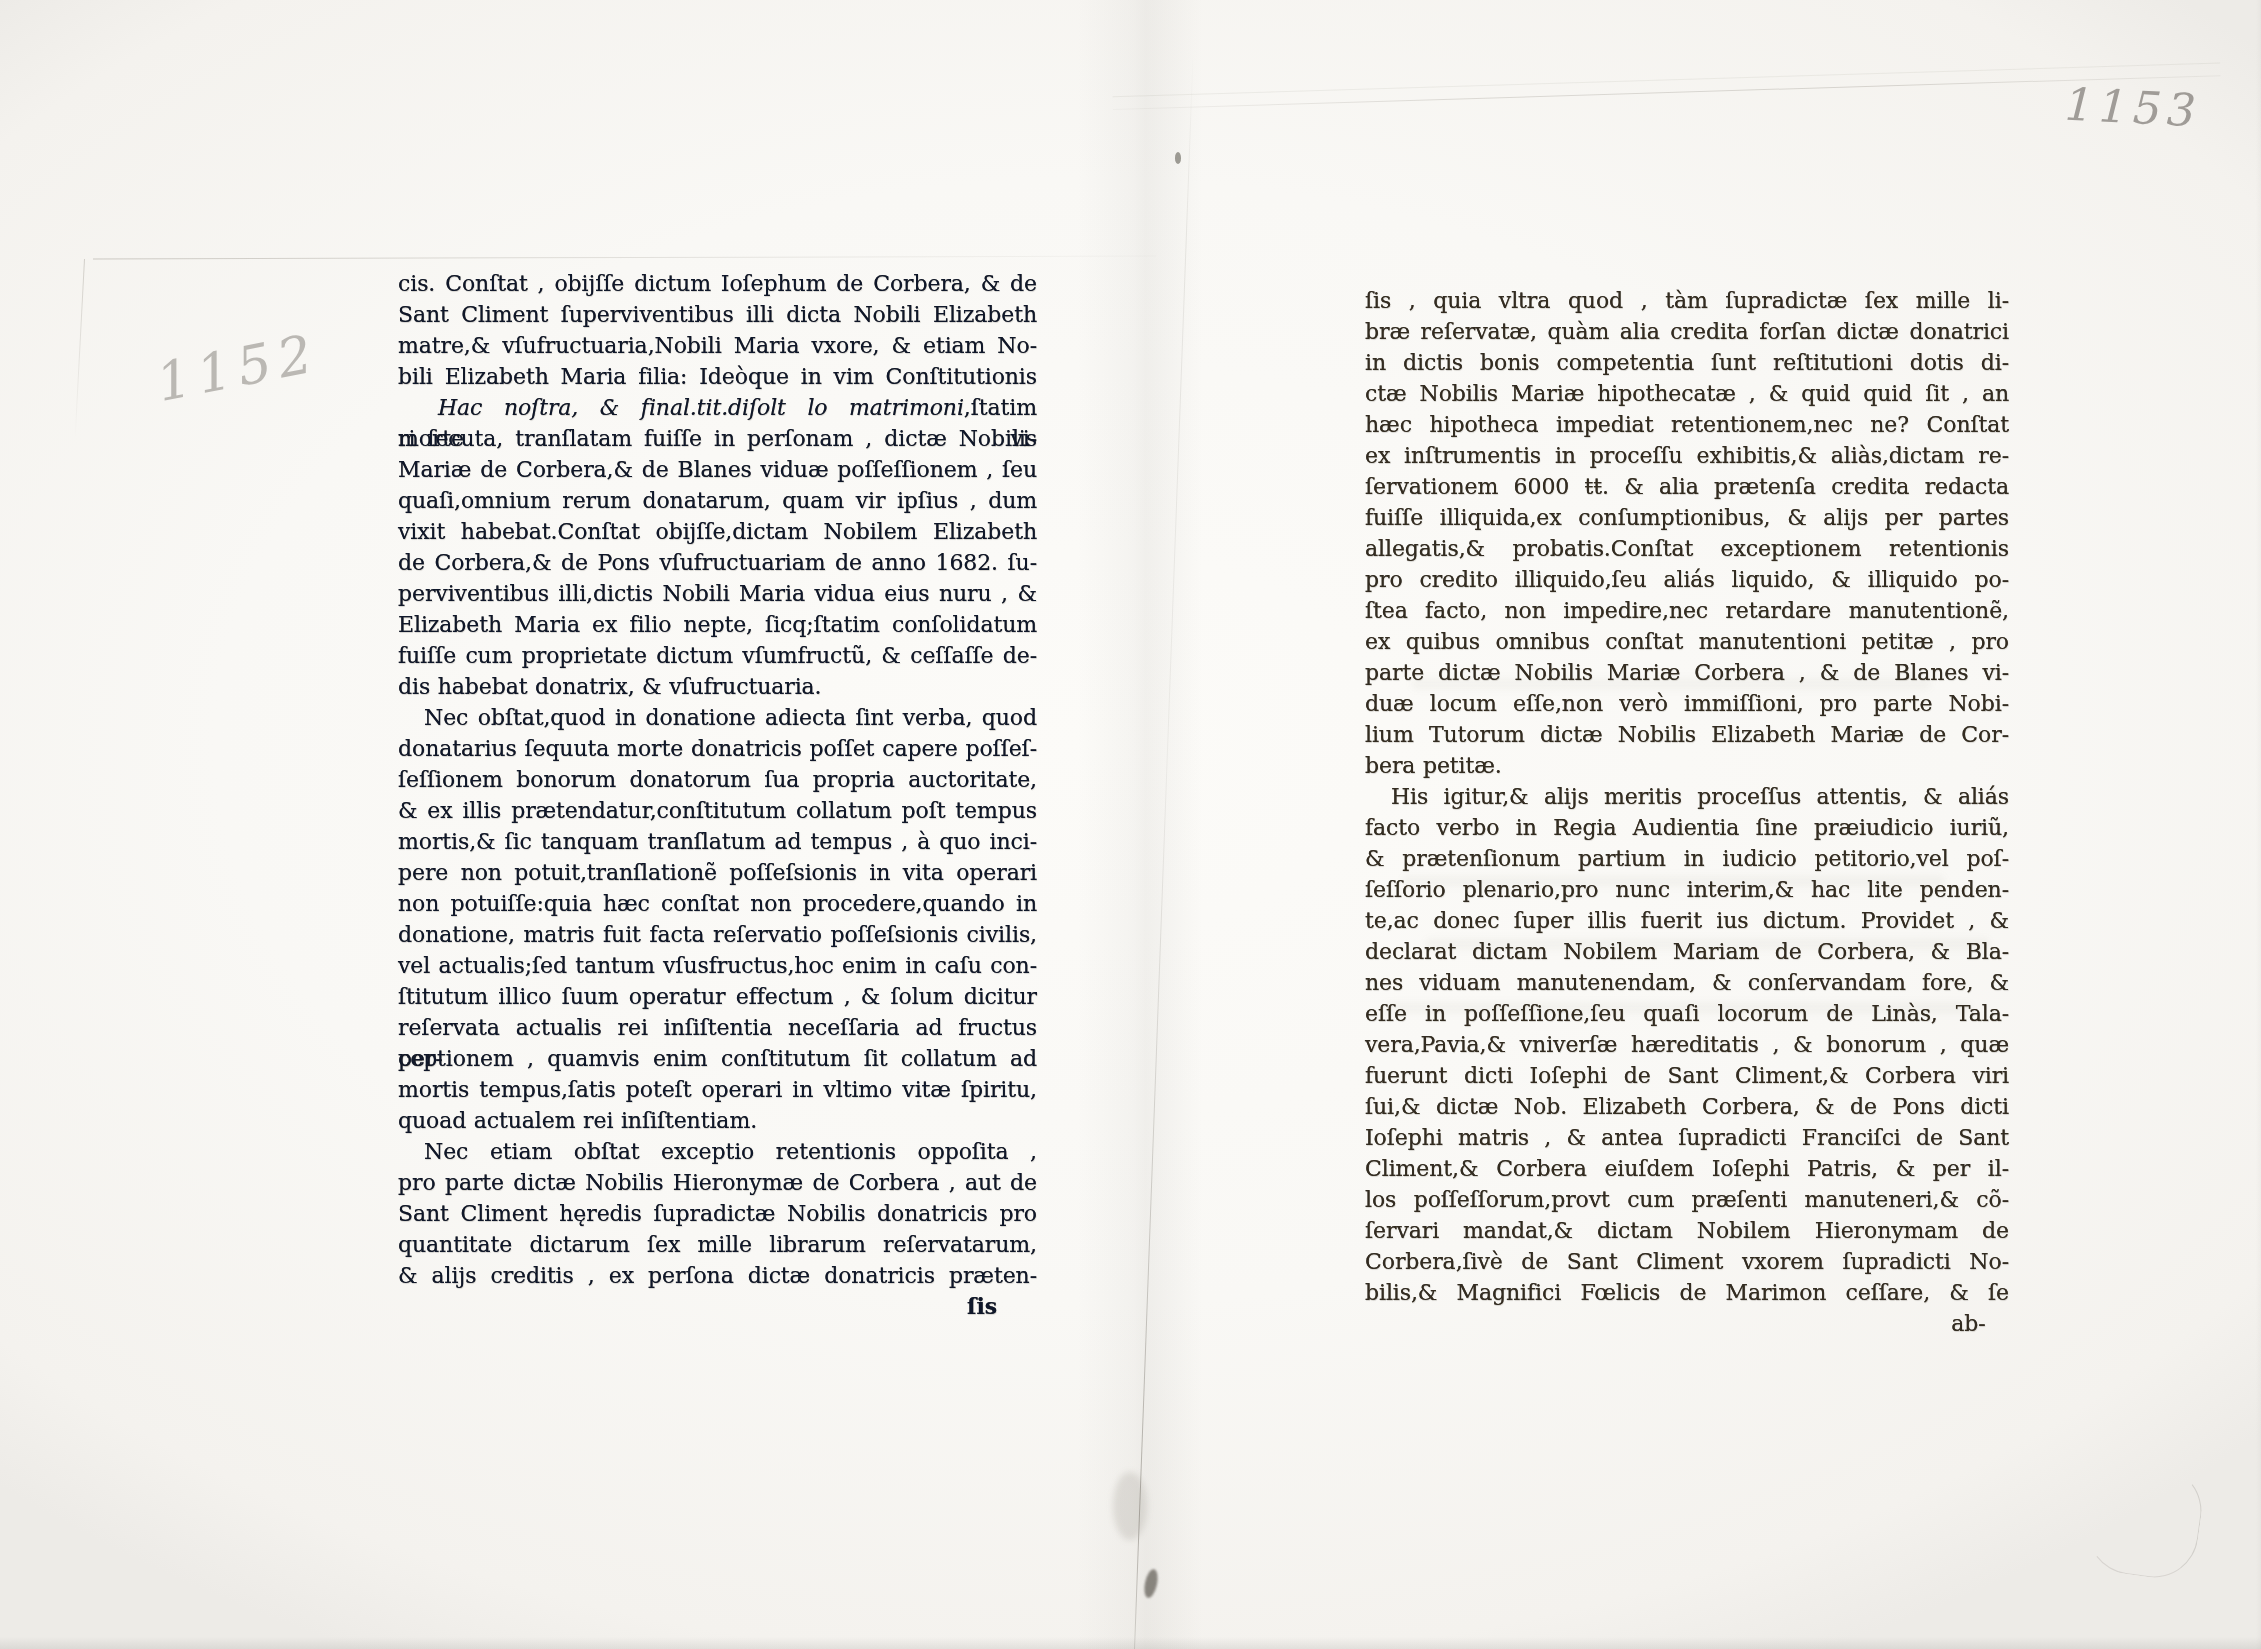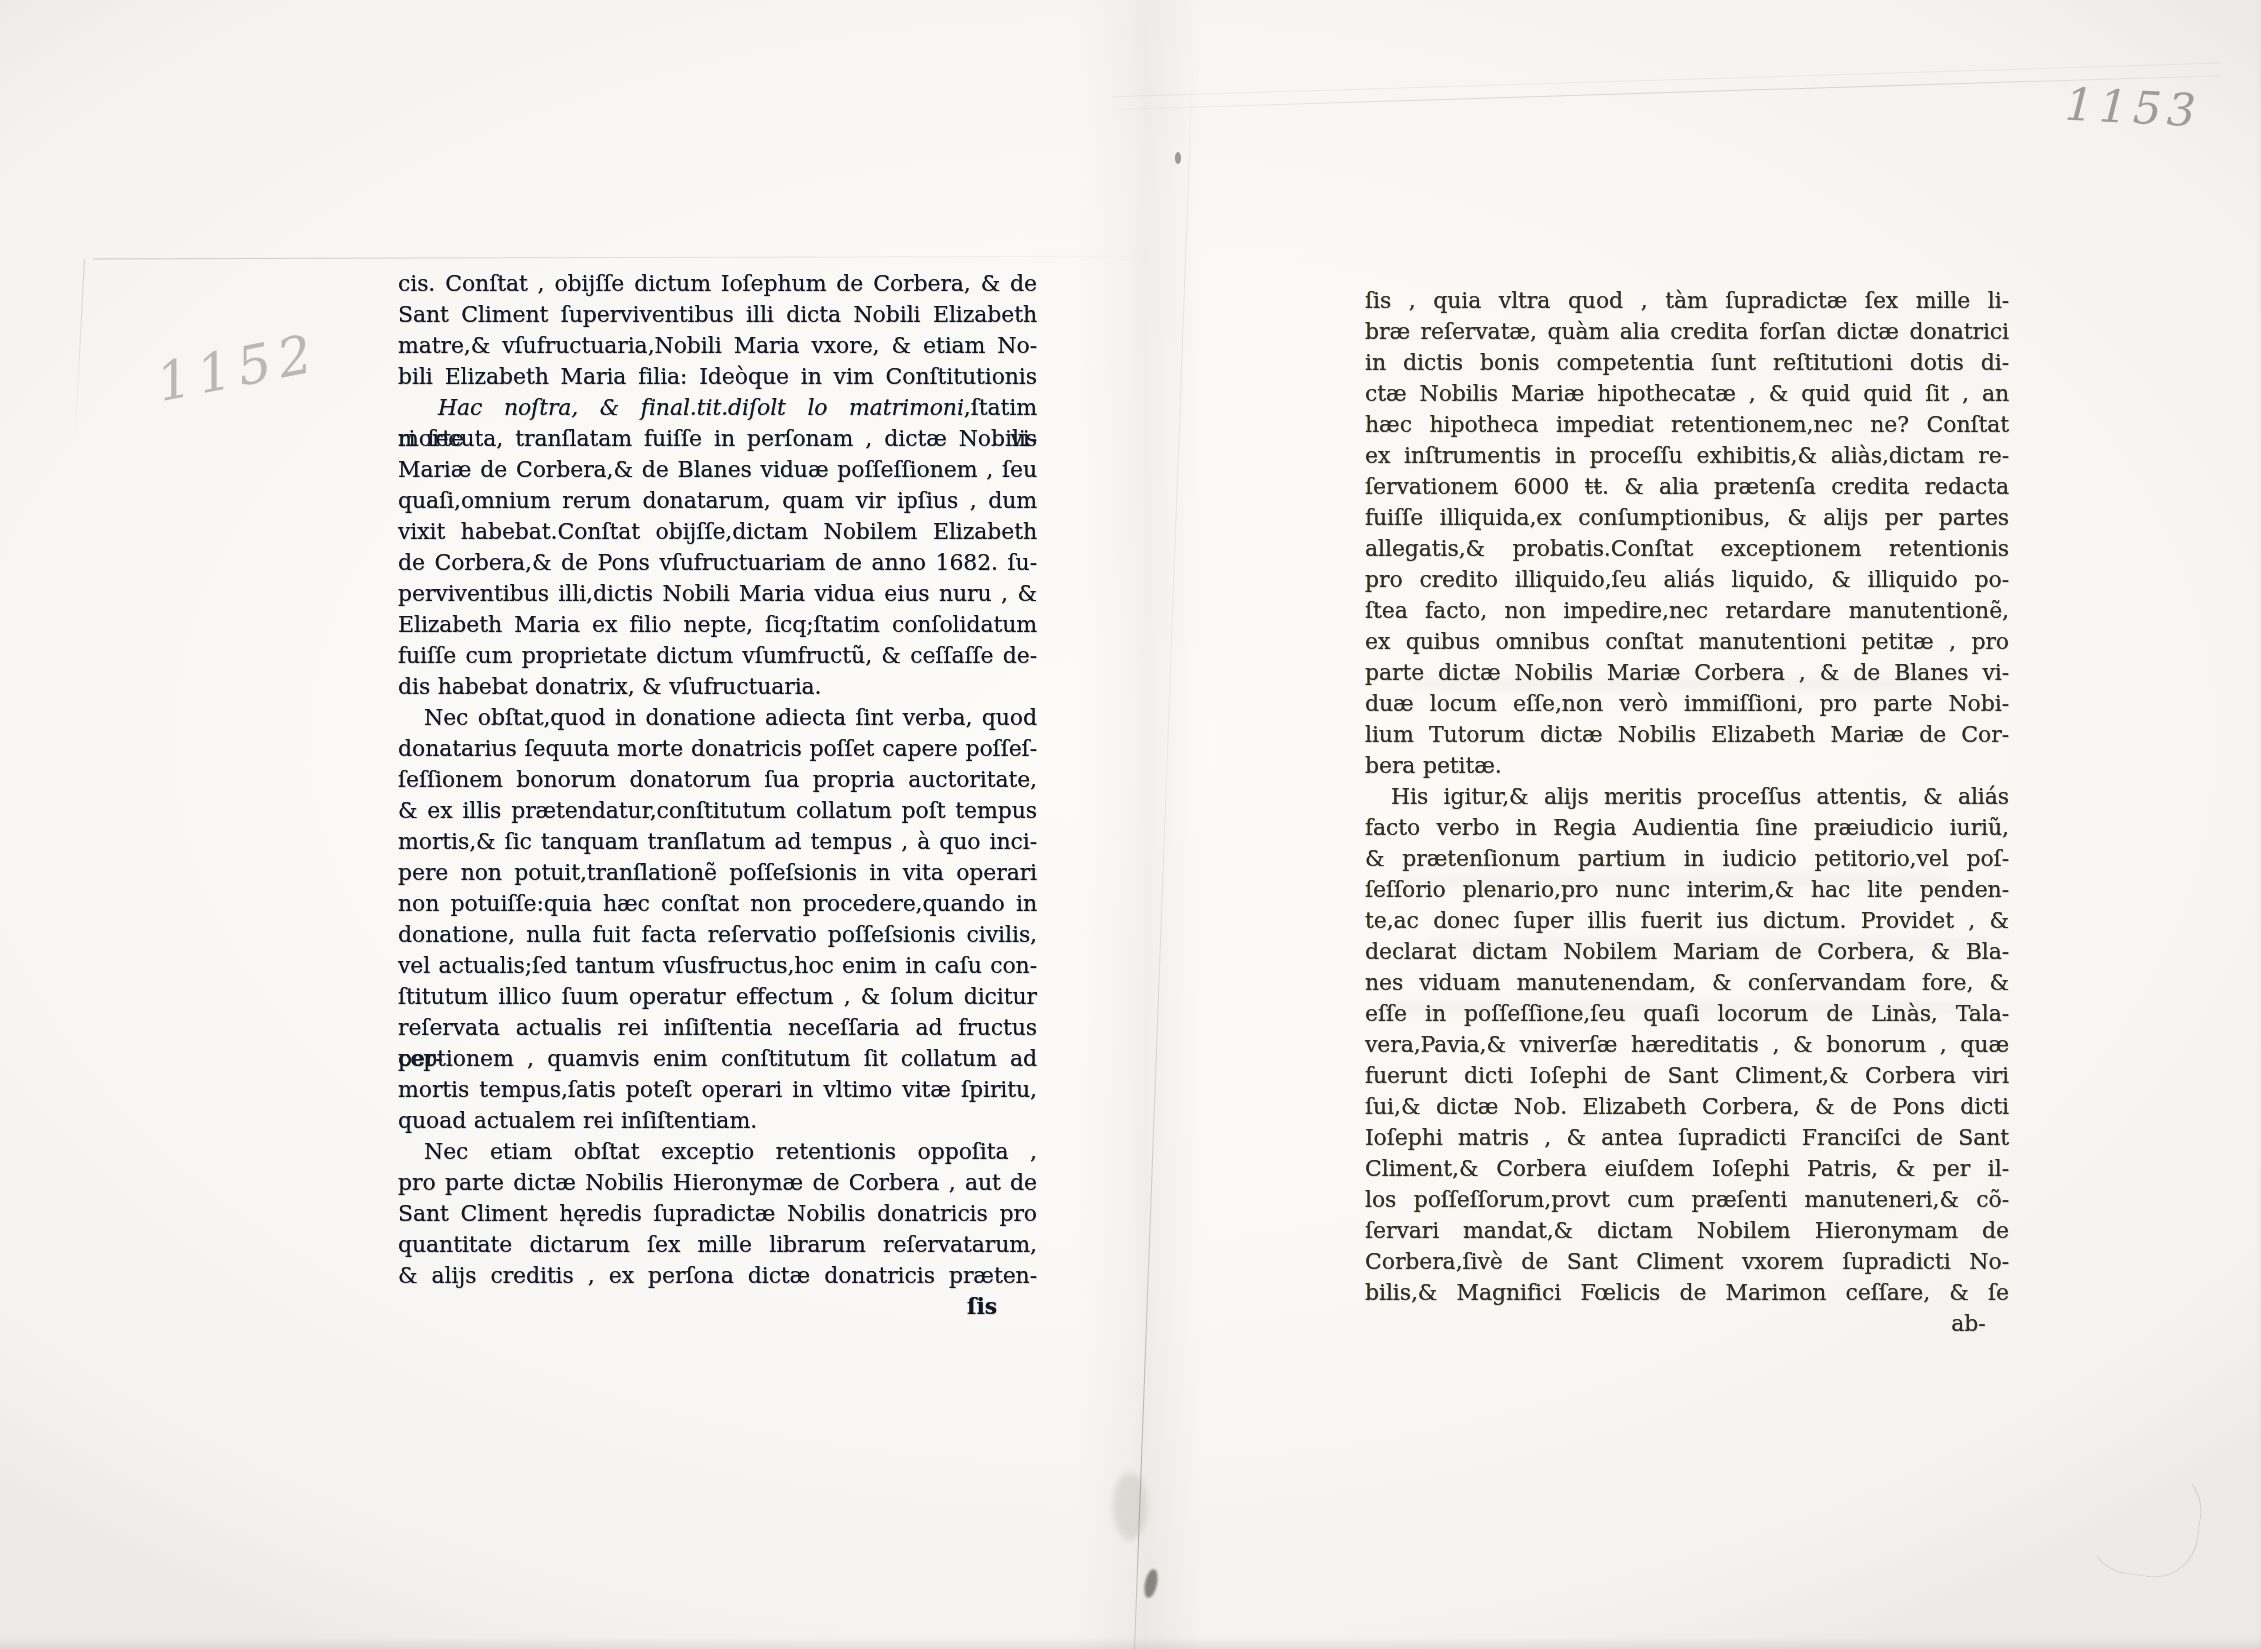--- a/index.html
+++ b/index.html
@@ -102,21 +102,21 @@
         <div class="line"><span>Elizabeth Maria ex filio nepte, ſicq;ſtatim conſolidatum</span></div>
         <div class="line"><span>fuiſſe cum proprietate dictum vſumfructũ, &amp; ceſſaſſe de-</span></div>
         <div class="line end"><span>dis habebat donatrix, &amp; vſufructuaria.</span></div>
         <div class="line ind"><span>Nec obſtat,quod in donatione adiecta ſint verba, quod</span></div>
         <div class="line"><span>donatarius ſequuta morte donatricis poſſet capere poſſeſ-</span></div>
         <div class="line"><span>ſeſſionem bonorum donatorum ſua propria auctoritate,</span></div>
         <div class="line"><span>&amp; ex illis prætendatur,conſtitutum collatum poſt tempus</span></div>
         <div class="line"><span>mortis,&amp; ſic tanquam tranſlatum ad tempus , à quo inci-</span></div>
         <div class="line"><span>pere non potuit,tranſlationẽ poſſeſsionis in vita operari</span></div>
         <div class="line"><span>non potuiſſe:quia hæc conſtat non procedere,quando in</span></div>
-        <div class="line"><span>donatione, nulla fuit facta reſervatio poſſeſsionis civilis,</span></div>
+        <div class="line"><span>donatione, matris fuit facta reſervatio poſſeſsionis civilis,</span></div>
         <div class="line"><span>vel actualis;ſed tantum vſusfructus,hoc enim in caſu con-</span></div>
         <div class="line"><span>ſtitutum illico ſuum operatur effectum , &amp; ſolum dicitur</span></div>
         <div class="line"><span>reſervata actualis rei inſiſtentia neceſſaria ad fructus per-</span></div>
         <div class="line"><span>ceptionem , quamvis enim conſtitutum ſit collatum ad</span></div>
         <div class="line"><span>mortis tempus,ſatis poteſt operari in vltimo vitæ ſpiritu,</span></div>
         <div class="line end"><span>quoad actualem rei inſiſtentiam.</span></div>
         <div class="line ind"><span>Nec etiam obſtat exceptio retentionis oppoſita ,</span></div>
         <div class="line"><span>pro parte dictæ Nobilis Hieronymæ de Corbera , aut de</span></div>
         <div class="line"><span>Sant Climent hęredis ſupradictæ Nobilis donatricis pro</span></div>
         <div class="line"><span>quantitate dictarum ſex mille librarum reſervatarum,</span></div>

